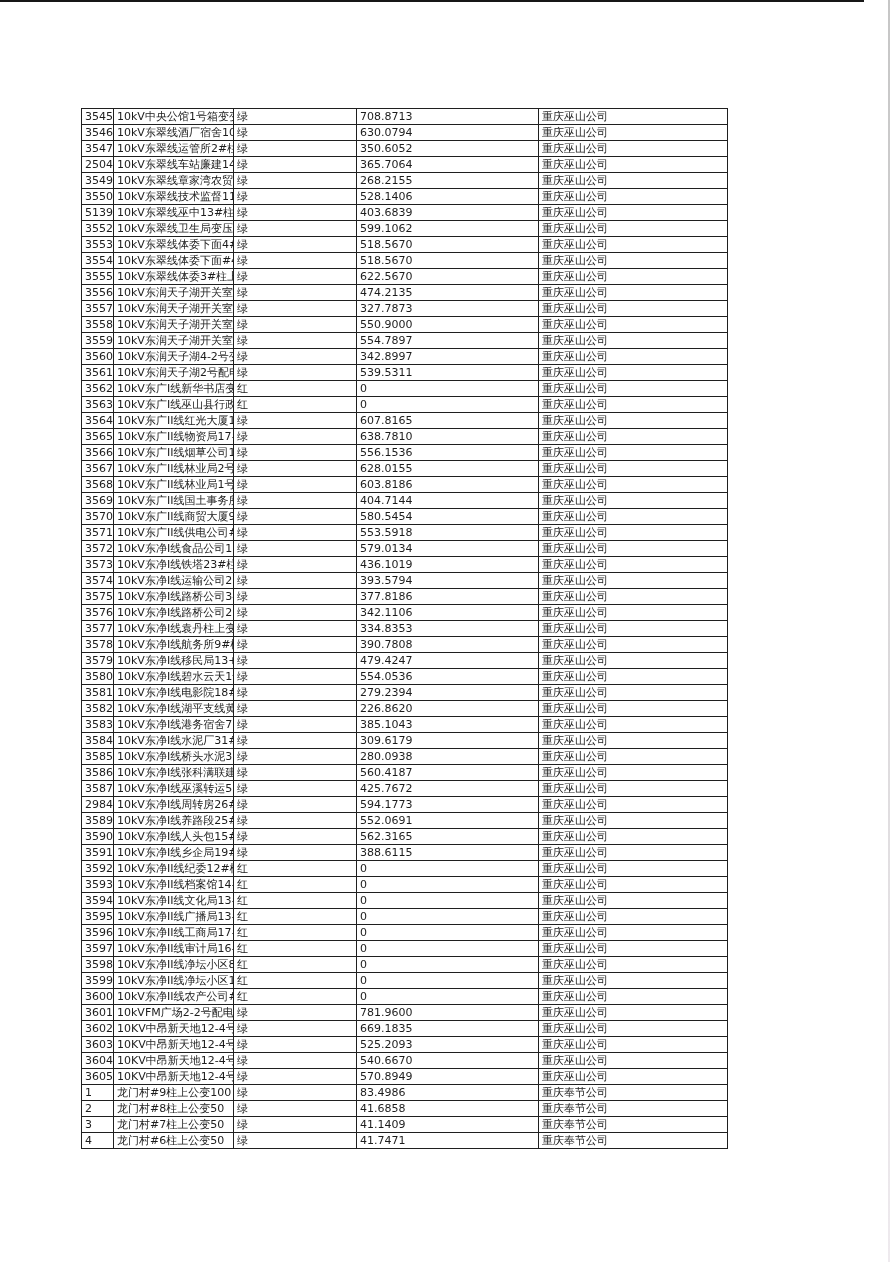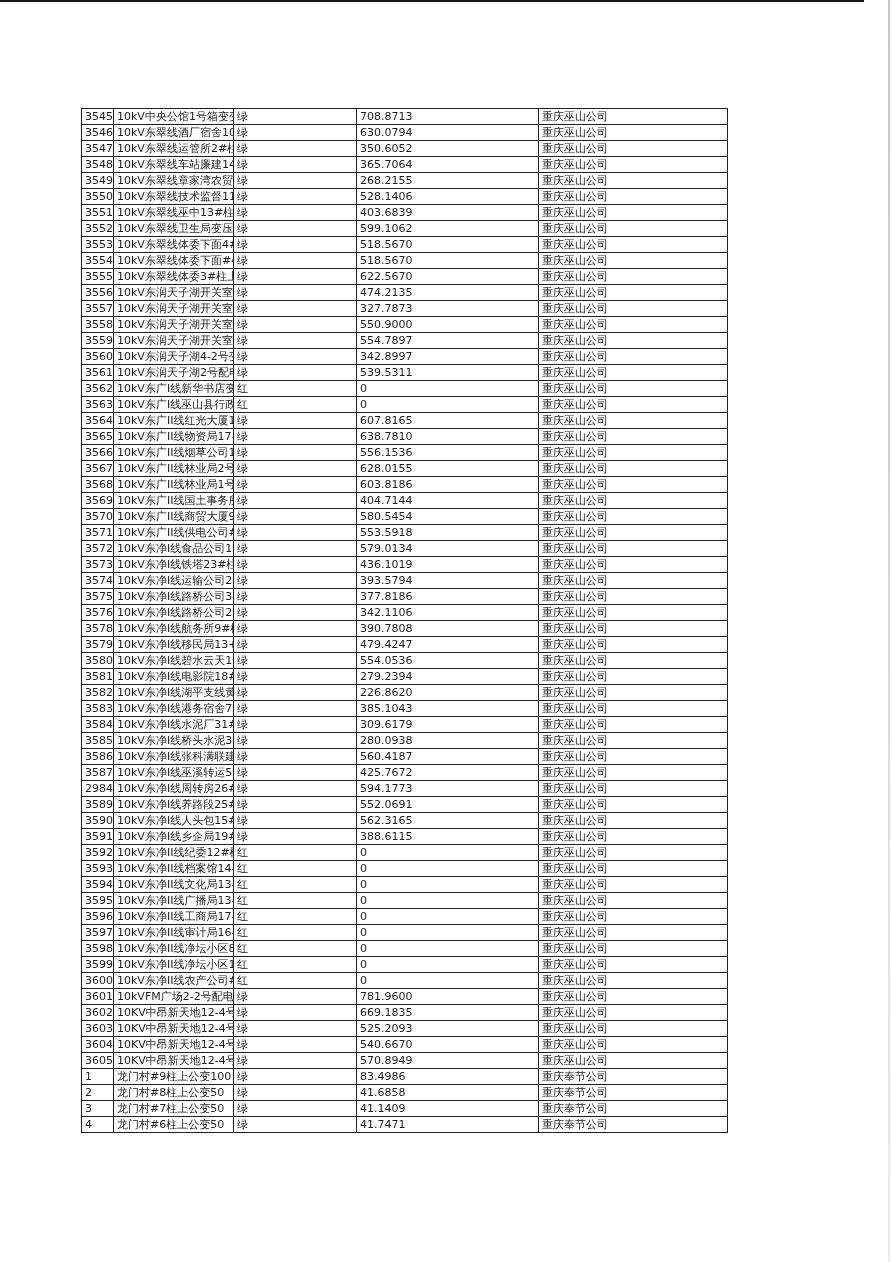--- a/index.html
+++ b/index.html
@@ -83,42 +83,42 @@
           <td class="company">重庆巫山公司</td>
         </tr>
         <tr>
           <td>3547</td>
           <td>10kV东翠线运管所2#柱上</td>
           <td>绿</td>
           <td>350.6052</td>
           <td class="company">重庆巫山公司</td>
         </tr>
         <tr>
-          <td>3548</td>
+          <td>2504</td>
           <td>10kV东翠线车站廉建14#</td>
           <td>绿</td>
           <td>365.7064</td>
           <td class="company">重庆巫山公司</td>
         </tr>
         <tr>
           <td>3549</td>
           <td>10kV东翠线章家湾农贸市</td>
           <td>绿</td>
           <td>268.2155</td>
           <td class="company">重庆巫山公司</td>
         </tr>
         <tr>
           <td>3550</td>
           <td>10kV东翠线技术监督11#</td>
           <td>绿</td>
           <td>528.1406</td>
           <td class="company">重庆巫山公司</td>
         </tr>
         <tr>
-          <td>3551</td>
+          <td>5139</td>
           <td>10kV东翠线巫中13#柱上</td>
           <td>绿</td>
           <td>403.6839</td>
           <td class="company">重庆巫山公司</td>
         </tr>
         <tr>
           <td>3552</td>
           <td>10kV东翠线卫生局变压器</td>
           <td>绿</td>
           <td>599.1062</td>
@@ -283,20 +283,27 @@
           <td>10kV东净I线路桥公司34#</td>
           <td>绿</td>
           <td>377.8186</td>
           <td class="company">重庆巫山公司</td>
         </tr>
         <tr>
           <td>3576</td>
           <td>10kV东净I线路桥公司21#</td>
           <td>绿</td>
           <td>342.1106</td>
+          <td class="company">重庆巫山公司</td>
+        </tr>
+        <tr>
+          <td>3577</td>
+          <td>10kV东净I线袁丹柱上变</td>
+          <td>绿</td>
+          <td>334.8353</td>
           <td class="company">重庆巫山公司</td>
         </tr>
         <tr>
           <td>3578</td>
           <td>10kV东净I线航务所9#柱</td>
           <td>绿</td>
           <td>390.7808</td>
           <td class="company">重庆巫山公司</td>
         </tr>
         <tr>

